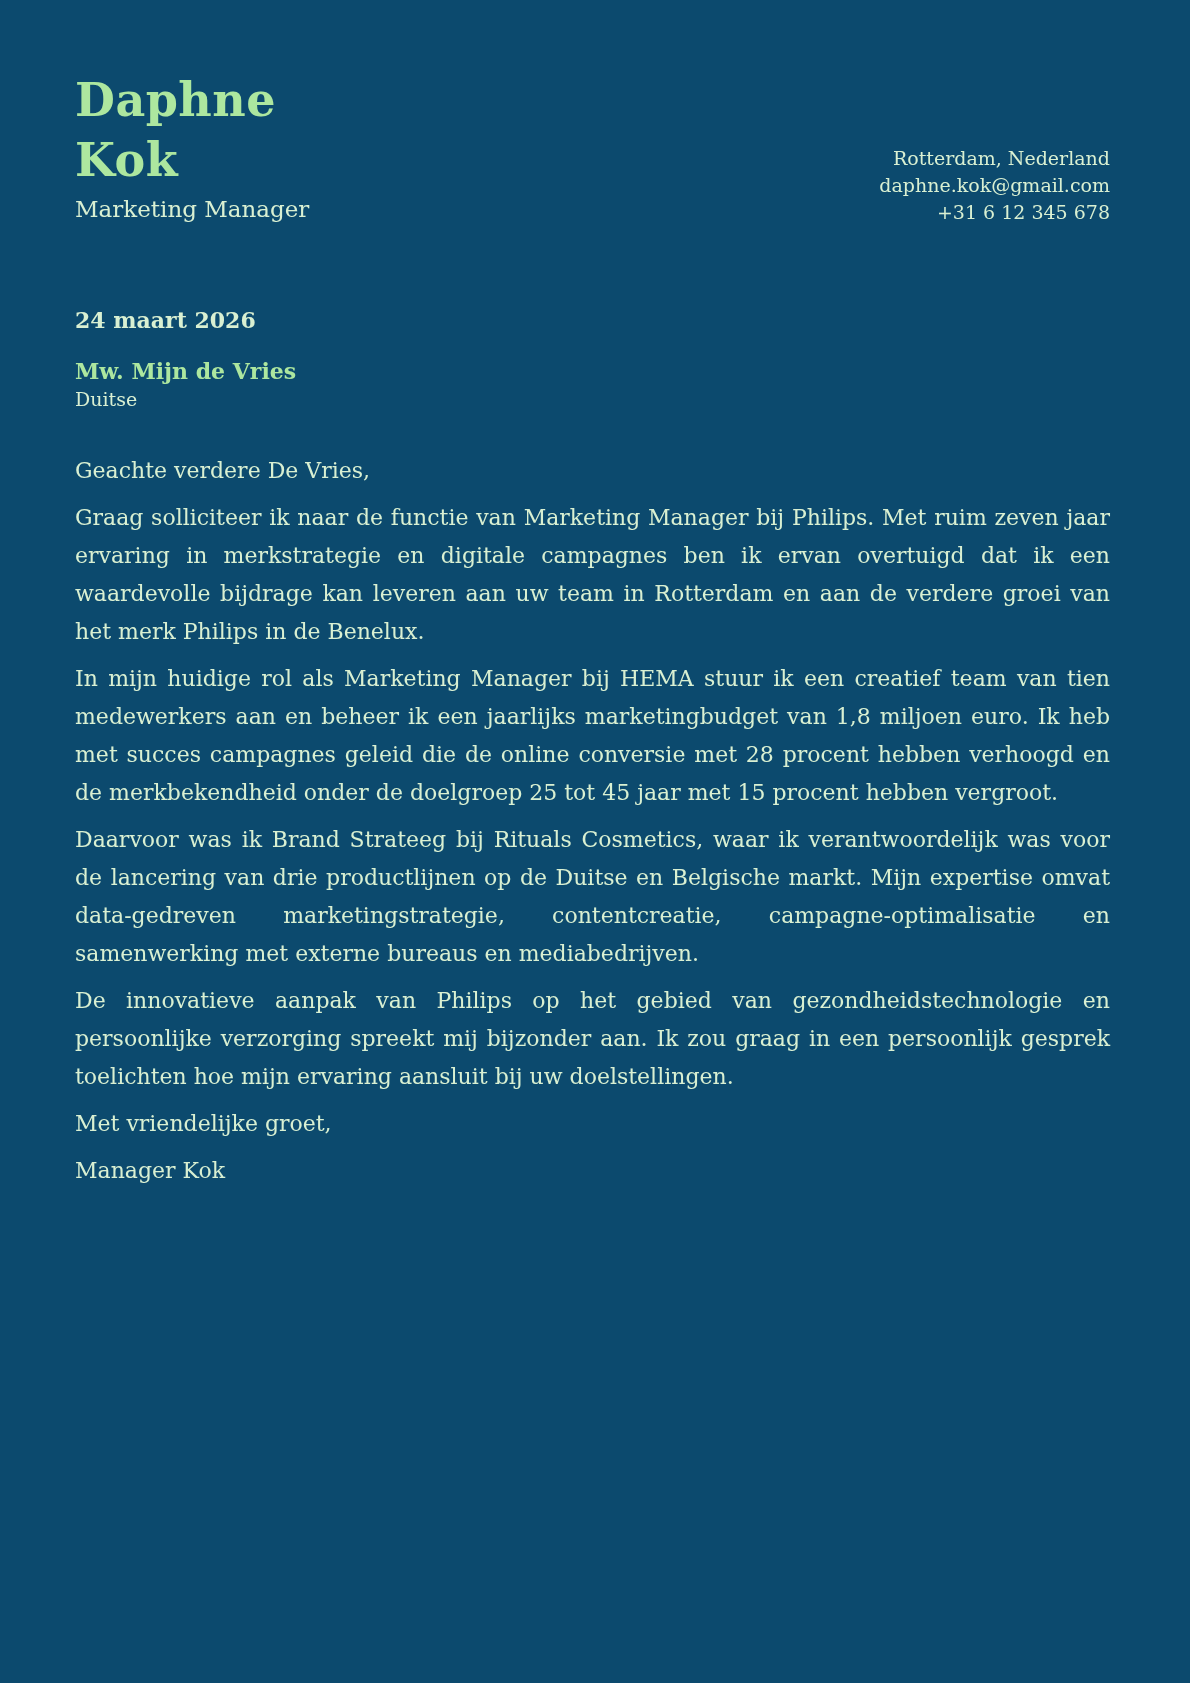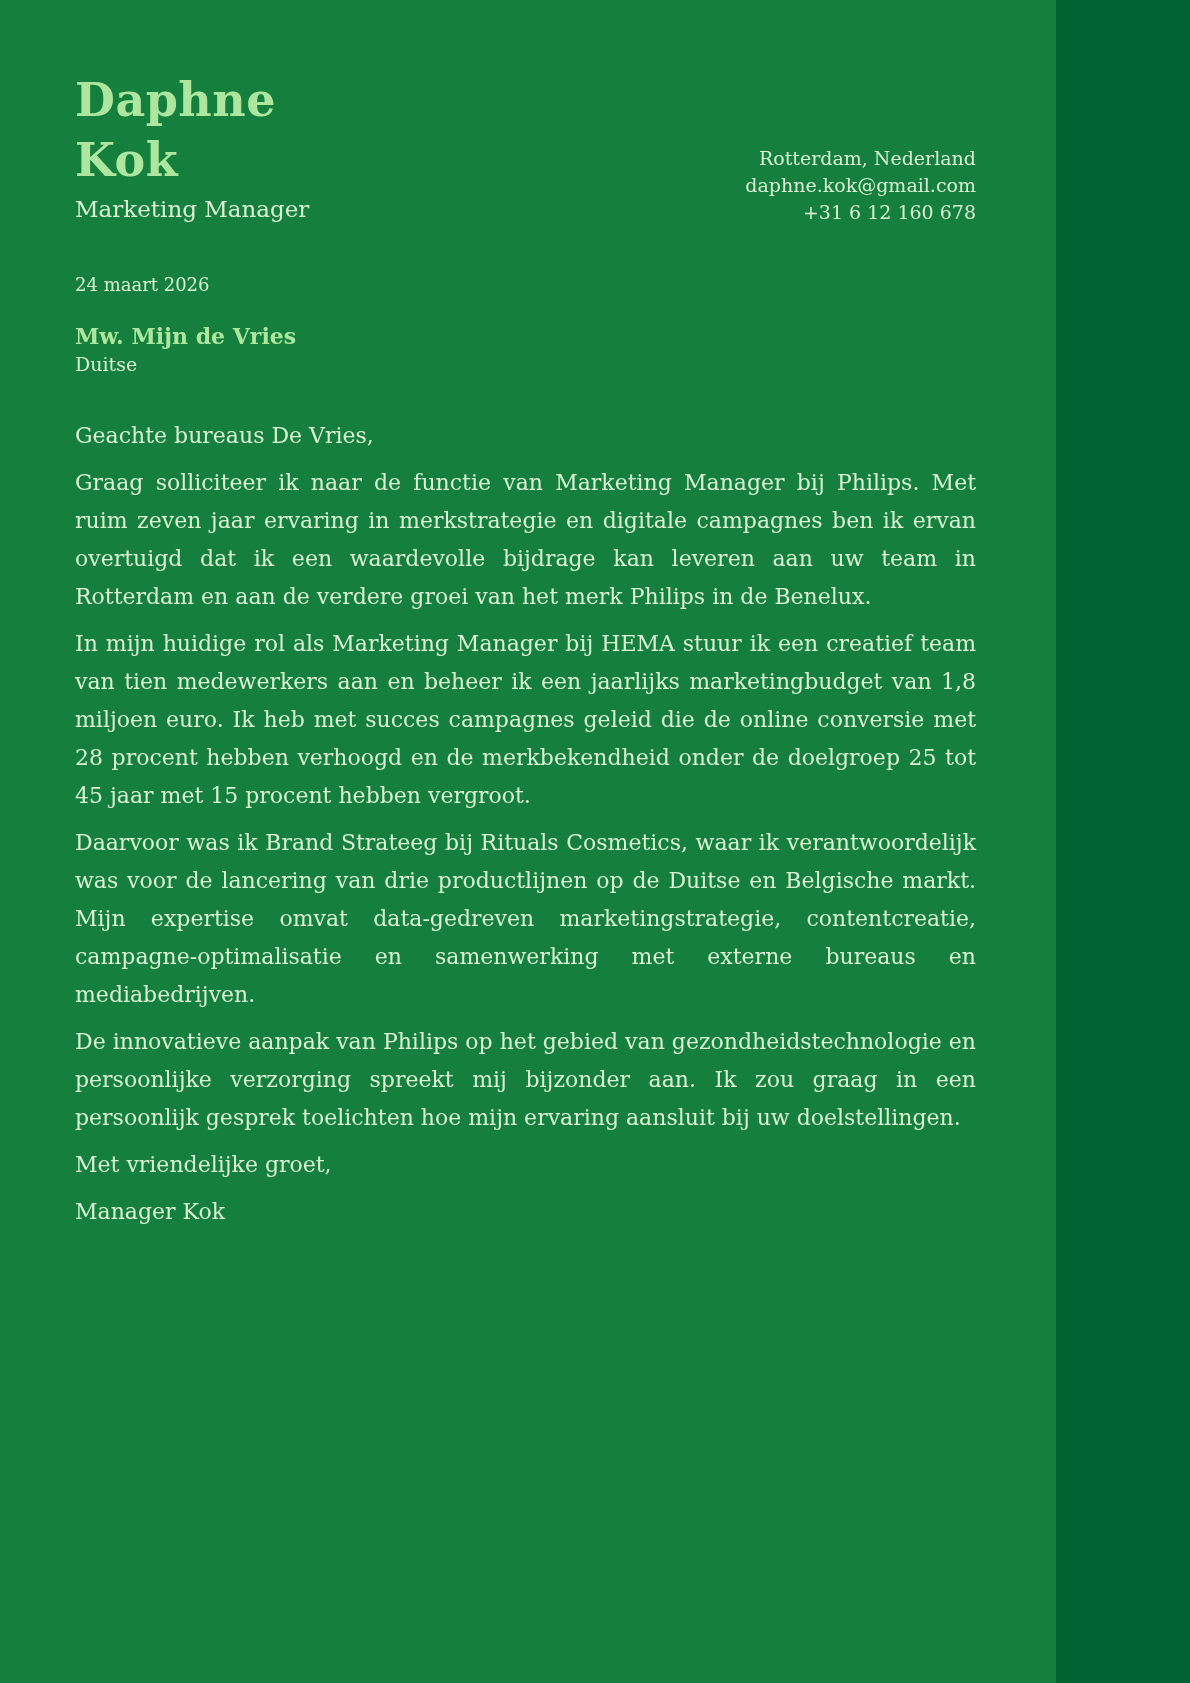--- a/index.html
+++ b/index.html
@@ -3,23 +3,23 @@
 <meta charset="utf-8">
 <style>
   * { margin: 0; padding: 0; box-sizing: border-box; }
   html, body { width: 1190px; height: 1683px; }
   body {
     background: #016231;
     font-family: "DejaVu Serif", "Liberation Serif", serif;
     overflow: hidden;
   }
   .page {
-    width: 1056px;
+    width: 1190px;
     height: 1683px;
-    background: #15803d;
+    background: #0c4a6e;
     padding: 70px 80px 0 75px;
     color: #d9f0d2;
   }
   
   .header {
     display: flex;
     justify-content: space-between;
     align-items: flex-start;
   }
   .name-block .name-line {
@@ -39,23 +39,24 @@
     margin-top: 75px;
     text-align: right;
   }
   .contact-line {
     font-size: 19px;
     line-height: 27px;
     color: #d9f0d2;
   }
   
   .date-line {
-    margin-top: 45px;
-    font-size: 18px;
+    margin-top: 80px;
+    font-size: 22px;
     line-height: 28px;
+    font-weight: bold;
   }
   .recipient-block { margin-top: 22px; }
   .recipient-name {
     font-size: 22px;
     line-height: 30px;
     font-weight: bold;
     color: #ade79f;
   }
   .recipient-company {
     font-size: 19px;
@@ -84,33 +85,33 @@
 
   <div class="header">
     <div class="name-block">
       <div class="name-line">Daphne</div>
       <div class="name-line">Kok</div>
       <div class="job-title">Marketing Manager</div>
     </div>
     <div class="contact-block">
       <div class="contact-line">Rotterdam, Nederland</div>
       <div class="contact-line">daphne.kok@gmail.com</div>
-      <div class="contact-line">+31 6 12 160 678</div>
+      <div class="contact-line">+31 6 12 345 678</div>
     </div>
   </div>
 
   <div class="date-line">24 maart 2026</div>
 
   <div class="recipient-block">
     <div class="recipient-name">Mw. Mijn de Vries</div>
     <div class="recipient-company">Duitse</div>
   </div>
 
   <div class="letter-body">
-    <p>Geachte bureaus De Vries,</p>
+    <p>Geachte verdere De Vries,</p>
     <p class="justified">Graag solliciteer ik naar de functie van Marketing Manager bij Philips. Met ruim zeven jaar ervaring in merkstrategie en digitale campagnes ben ik ervan overtuigd dat ik een waardevolle bijdrage kan leveren aan uw team in Rotterdam en aan de verdere groei van het merk Philips in de Benelux.</p>
     <p class="justified">In mijn huidige rol als Marketing Manager bij HEMA stuur ik een creatief team van tien medewerkers aan en beheer ik een jaarlijks marketingbudget van 1,8 miljoen euro. Ik heb met succes campagnes geleid die de online conversie met 28 procent hebben verhoogd en de merkbekendheid onder de doelgroep 25 tot 45 jaar met 15 procent hebben vergroot.</p>
     <p class="justified">Daarvoor was ik Brand Strateeg bij Rituals Cosmetics, waar ik verantwoordelijk was voor de lancering van drie productlijnen op de Duitse en Belgische markt. Mijn expertise omvat data-gedreven marketingstrategie, contentcreatie, campagne-optimalisatie en samenwerking met externe bureaus en mediabedrijven.</p>
     <p class="justified">De innovatieve aanpak van Philips op het gebied van gezondheidstechnologie en persoonlijke verzorging spreekt mij bijzonder aan. Ik zou graag in een persoonlijk gesprek toelichten hoe mijn ervaring aansluit bij uw doelstellingen.</p>
     <div class="closing-line">Met vriendelijke groet,</div>
     <div class="signature-line">Manager Kok</div>
   </div>
 
 </div>
 

